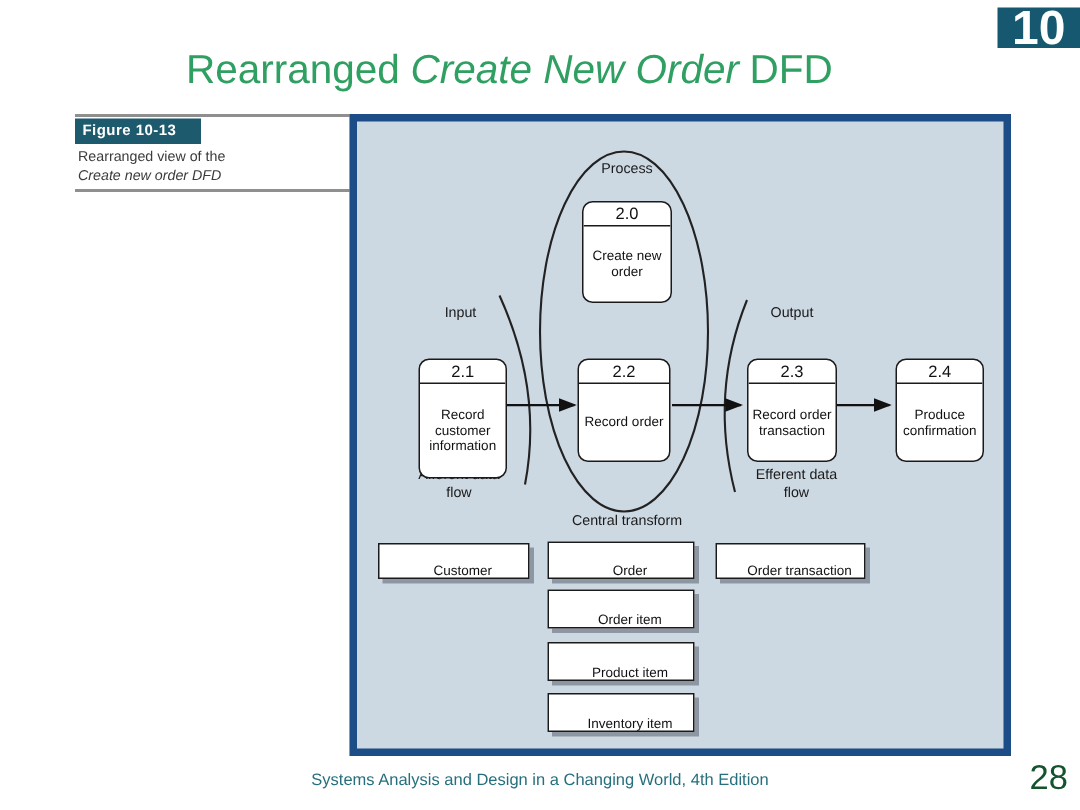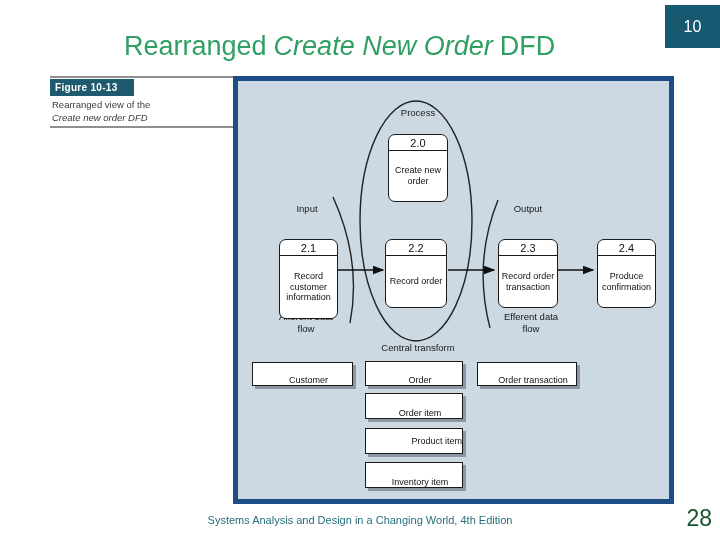--- a/index.html
+++ b/index.html
@@ -3,23 +3,24 @@
 <meta charset="utf-8">
 <style>
   html,body{margin:0;padding:0;}
   body{
     width:720px;height:540px;position:relative;background:#ffffff;
     font-family:"Liberation Sans","DejaVu Sans",sans-serif;overflow:hidden;
     -webkit-font-smoothing:antialiased;
   }
   
   .chapter-badge{
-    position:absolute;top:5px;right:0;width:55px;height:43px;
+    position:absolute;top:5px;right:0;width:55px;height:27px;
     background:#15586f;color:#fff;display:flex;align-items:center;justify-content:center;
-    font-size:16px;
+    font-size:32px;
+    font-weight:bold;
   }
   
   .slide-title{
     position:absolute;left:124px;top:31px;color:#2f9f62;font-size:27px;
     display:flex;gap:0.26em;white-space:nowrap;
   }
   .slide-title .it{font-style:italic;}
   
   .rule{position:absolute;height:2px;background:#8f8f8f;}
   .figure-label{
@@ -140,21 +141,21 @@
       <div class="lbl">Order</div>
     </div>
     <div class="datastore" style="left:239px;top:281px;width:100px;height:24px;">
       <div class="cell"></div>
       <div class="lbl">Order transaction</div>
     </div>
     <div class="datastore" style="left:127px;top:312px;width:98px;height:26px;">
       <div class="cell"></div>
       <div class="lbl">Order item</div>
     </div>
-    <div class="datastore" style="left:127px;top:347px;width:98px;height:26px;flex-direction:column;">
+    <div class="datastore" style="left:127px;top:347px;width:98px;height:26px;">
       <div class="cell"></div>
       <div class="lbl">Product item</div>
     </div>
     <div class="datastore" style="left:127px;top:381px;width:98px;height:26px;">
       <div class="cell"></div>
       <div class="lbl">Inventory item</div>
     </div>
 
   </div>
 </div>

